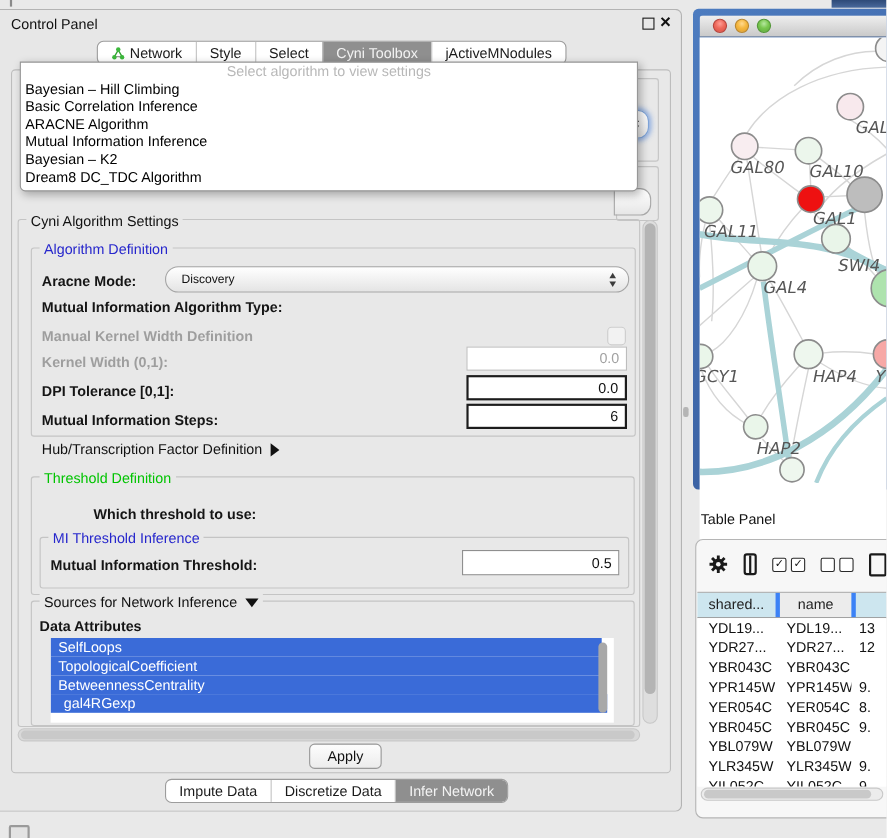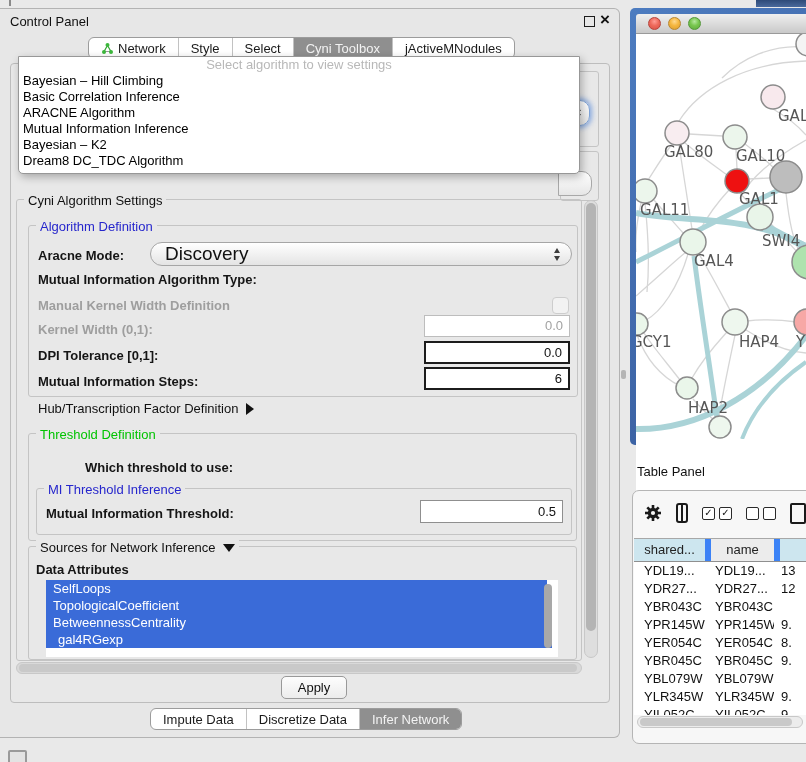--- a/index.html
+++ b/index.html
@@ -13,41 +13,41 @@
   .seg>div{padding:0 12px;border-left:1px solid #c2c2c2;color:#1a1a1a;white-space:nowrap;display:flex;align-items:center;gap:4px;}
   .seg>div:first-child{border-left:none;}
   .seg>div.sel{background:#8f8f8f;color:#f3f3f3;}
   .panel{background:#e8e8e8;border:1px solid #bdbdbd;border-radius:4px;}
   .group{border:1px solid #c4c4c4;border-radius:3px;}
   .gtitle{font-size:13px;background:#e8e8e8;padding:0 4px;white-space:nowrap;color:#111;}
   .lbl{font-weight:700;font-size:13px;color:#151515;white-space:nowrap;}
   .lbl.dis{color:#9e9e9e;}
   .combo{background:linear-gradient(#ffffff,#e4e4e4);border:1px solid #a6a6a6;border-radius:12px;
          box-sizing:border-box;height:24px;}
-  .combo .val{font-size:19px;line-height:22px;padding-left:14px;color:#111;white-space:nowrap;}
+  .combo .val{font-size:11px;line-height:22px;padding-left:14px;color:#111;white-space:nowrap;}
   .arrows{position:absolute;right:11px;top:5px;}
   .tri-up{width:0;height:0;border-left:3.5px solid transparent;border-right:3.5px solid transparent;
           border-bottom:5px solid #3c3c3c;margin-bottom:2.5px;}
   .tri-dn{width:0;height:0;border-left:3.5px solid transparent;border-right:3.5px solid transparent;
           border-top:5px solid #3c3c3c;}
   .field{background:#fff;font-size:13px;text-align:right;padding:0 6px;box-sizing:border-box;color:#111;}
   .field.strong{border:2px solid #1c1c1c;line-height:19px;}
   .field.dim{border:1px solid #bdbdbd;color:#a2a2a2;line-height:20px;}
   .listrow{font-size:13px;line-height:17px;color:#fff;background:#3a6bd8;padding-left:7px;white-space:nowrap;}
   .popup{background:#fff;border:1px solid #979797;box-shadow:2px 3px 8px rgba(0,0,0,.28);
          border-radius:0 0 5px 5px;z-index:60;}
   .popup .prow{font-size:13px;line-height:16px;height:16px;padding:0 4px;color:#000;white-space:nowrap;}
   .btn{background:linear-gradient(#fdfdfd,#ececec);border:1px solid #999;border-radius:5px;
        font-size:13px;text-align:center;color:#111;}
   .sb-track{background:#dedede;border:1px solid #c8c8c8;border-radius:7px;box-sizing:border-box;}
   .sb-thumb{background:#b4b4b4;border-radius:6px;}
   .tl{width:13px;height:13px;border-radius:50%;box-sizing:border-box;}
   .cb{width:11px;height:11px;border:1.6px solid #2a2a2a;border-radius:2px;display:flex;
       align-items:center;justify-content:center;font-size:10px;line-height:10px;color:#111;background:#fff;}
-  .hdrcell{box-sizing:border-box;border-left:6px solid #3b82f6;font-size:13px;line-height:22px;
+  .hdrcell{box-sizing:border-box;border-left:4px solid #3b82f6;font-size:13px;line-height:22px;
            text-align:center;color:#222;white-space:nowrap;overflow:hidden;}
   .trow{display:flex;font-size:13px;line-height:18px;color:#111;background:#fff;white-space:nowrap;}
   .tcell{overflow:hidden;box-sizing:border-box;}
 </style>
 </head>
 <body>
 
 <div id="screen">
 
   <div class="abs" style="left:9px;top:0;width:2px;height:6px;background:#8a8a8a;"></div>
@@ -198,21 +198,21 @@
 
   <div class="abs" style="left:630px;top:8px;width:176px;height:437px;background:linear-gradient(135deg,#4d7cc0,#35599a);
               border-radius:5px 0 0 5px;">
     <div class="abs" style="left:6px;top:6px;width:170px;height:20px;background:linear-gradient(#efefef,#c9c9c9);
                 border-bottom:1px solid #9a9a9a;border-radius:3px 0 0 0;display:flex;align-items:center;gap:7px;padding-left:12px;box-sizing:border-box;">
       <div class="tl" style="background:radial-gradient(circle at 50% 32%,#ff9d95 0%,#ee6a5c 45%,#d94f43 100%);border:1px solid #b5443c;"></div>
       <div class="tl" style="background:radial-gradient(circle at 50% 32%,#ffd98f 0%,#f5b73f 45%,#db9c2f 100%);border:1px solid #b8862f;"></div>
       <div class="tl" style="background:radial-gradient(circle at 50% 32%,#b6e8a0 0%,#79c74f 45%,#5da93c 100%);border:1px solid #539738;"></div>
     </div>
 
-    <div class="abs" style="left:6px;top:26px;width:170px;height:509px;background:#fff;overflow:hidden;">
+    <div class="abs" style="left:6px;top:26px;width:170px;height:509px;background:#fff;overflow:hidden;font-style:italic;">
       <svg width="170" height="405" viewBox="636 34 170 405">
         <g fill="none" stroke="#d6d6d6" stroke-width="1.3">
           <path d="M806,61 C745,63 700,88 679,121"></path>
           <path d="M773,109 C787,117 799,127 806,135"></path>
           <path d="M806,47 C772,44 742,58 722,78"></path>
           <path d="M689,134 L723,136"></path>
           <path d="M685,143 C703,158 719,169 727,175"></path>
           <path d="M672,144 C661,159 652,174 648,180"></path>
           <path d="M679,145 C684,178 689,210 692,229"></path>
           <path d="M736,149 L737,169"></path>

